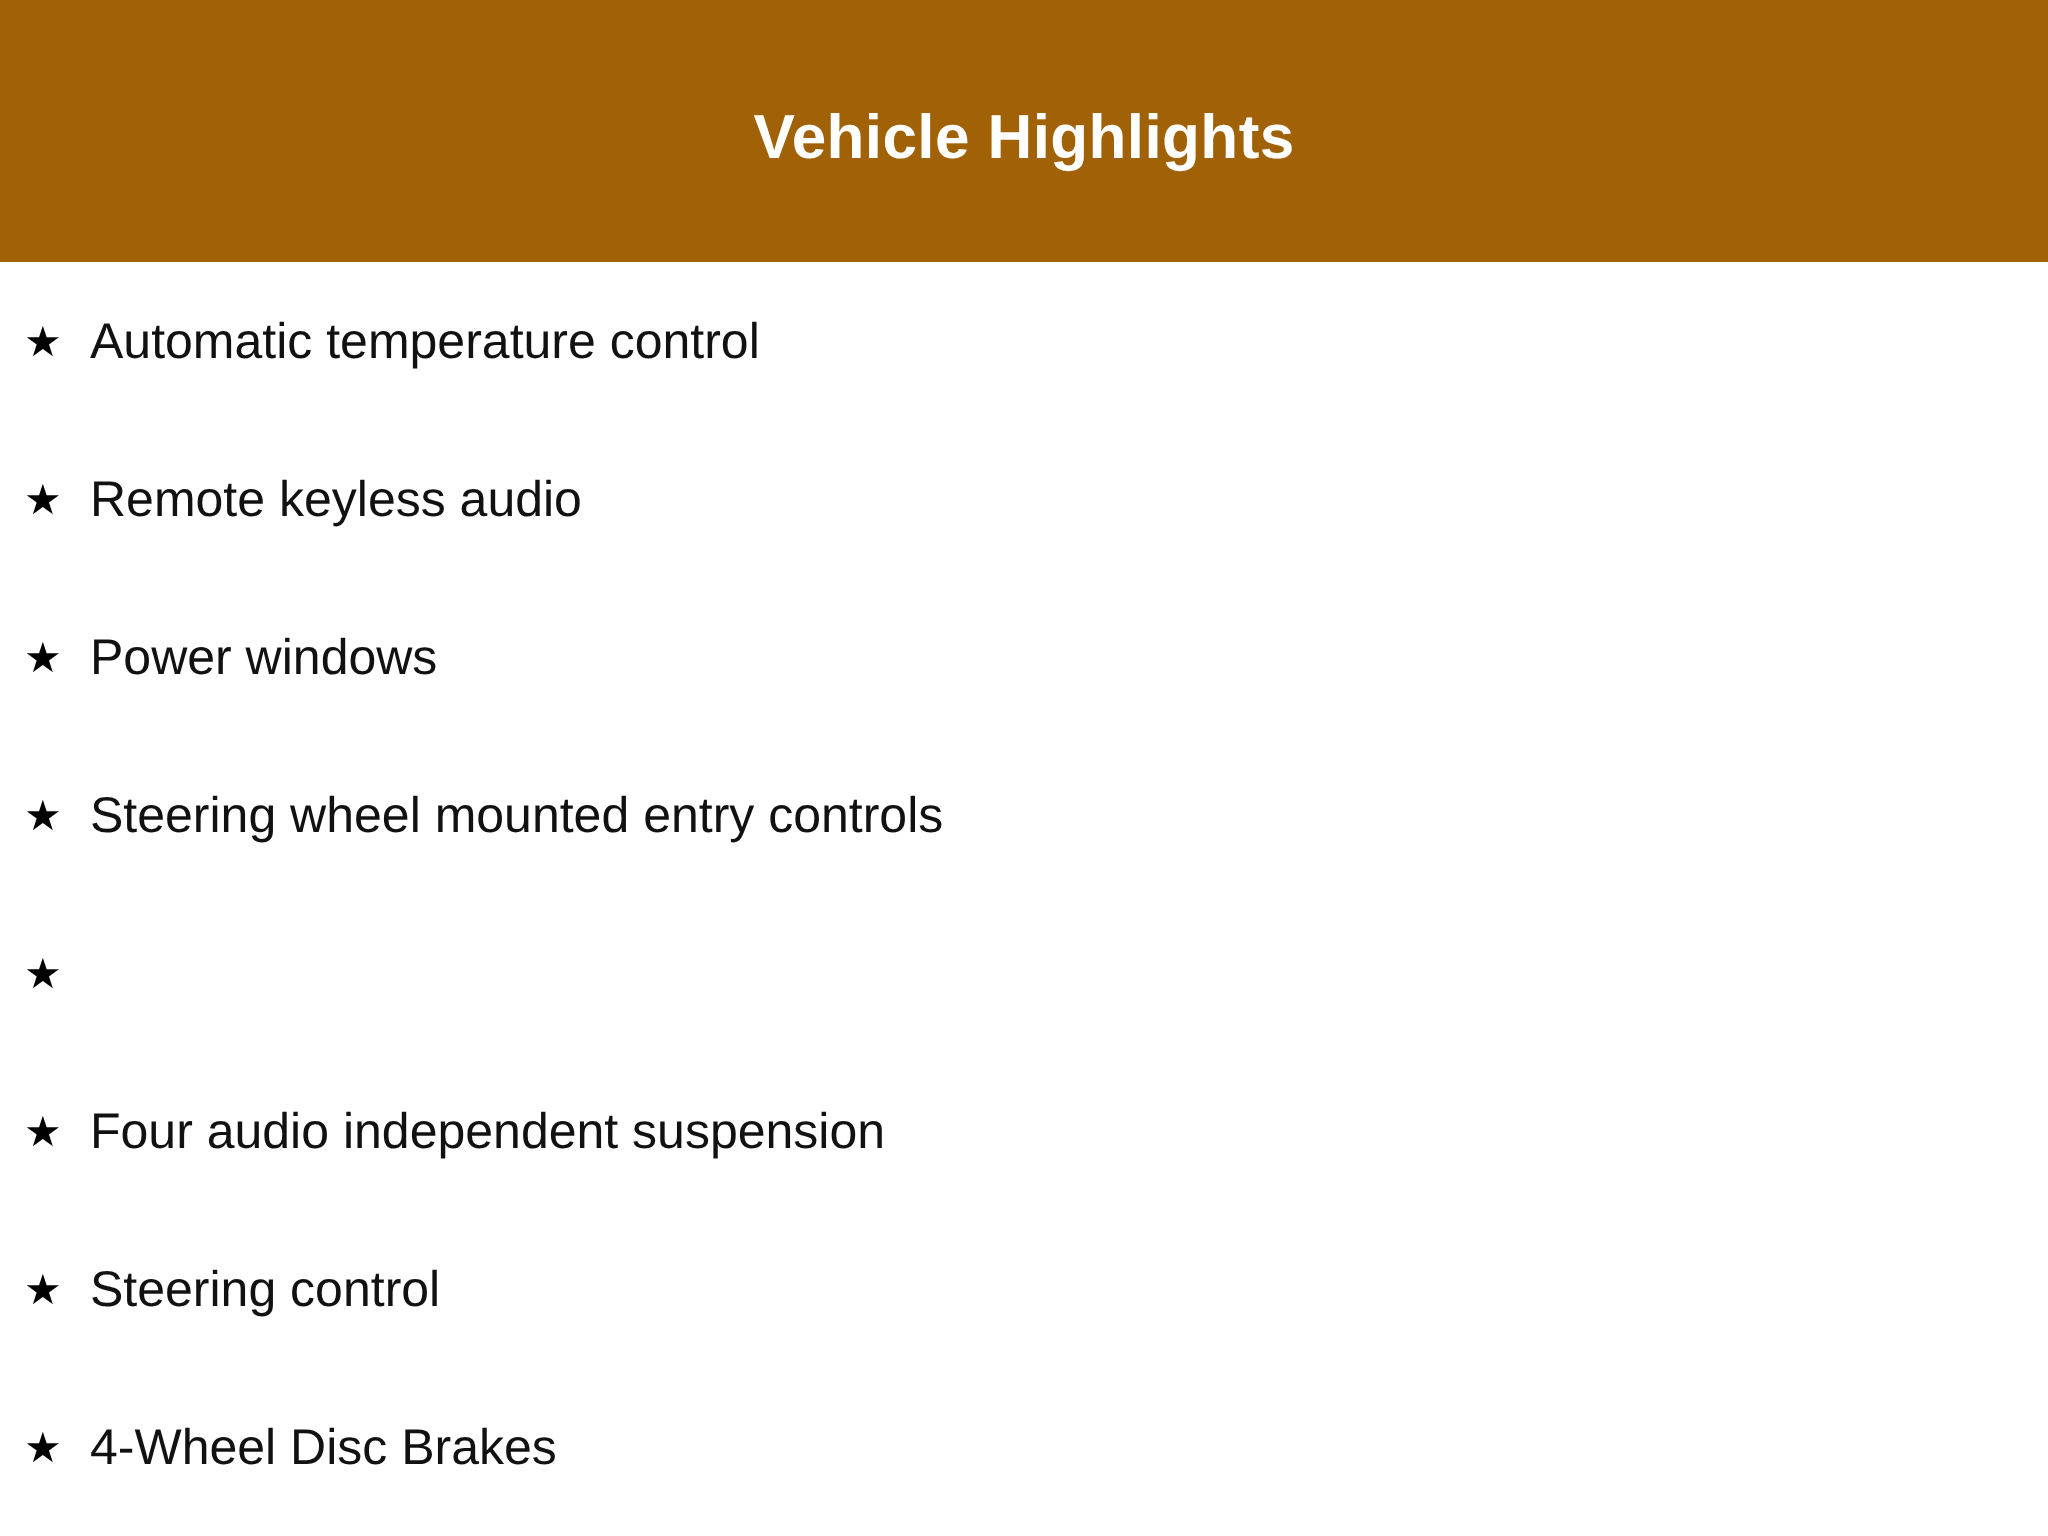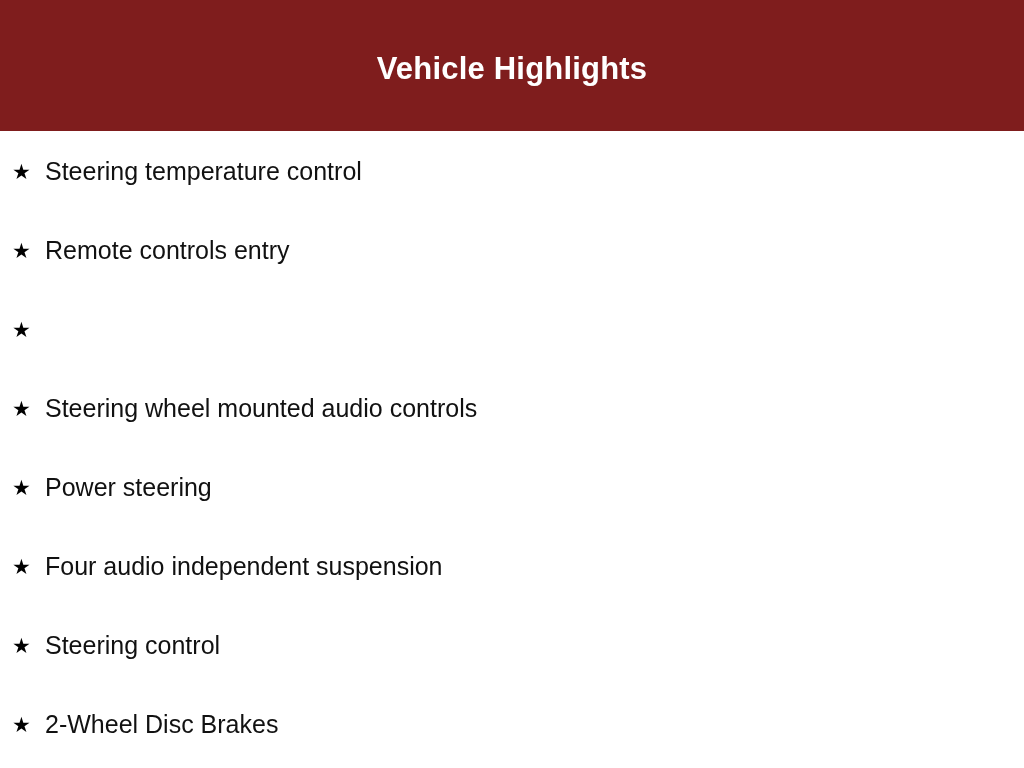--- a/index.html
+++ b/index.html
@@ -14,21 +14,21 @@
     overflow: hidden;
   }
   .page {
     width: 1024px;
     height: 768px;
     background: #ffffff;
   }
   .banner {
     width: 100%;
     height: 131px;
-    background: #7f1d1d;
+    background: #a16207;
     display: flex;
     align-items: center;
     justify-content: center;
     box-sizing: border-box;
   }
   .banner h1 {
     margin: 0;
     padding-top: 6px;
     color: #ffffff;
     font-size: 31px;
@@ -72,44 +72,44 @@
 
 <div class="page">
 
   <header class="banner">
     <h1>Vehicle Highlights</h1>
   </header>
 
   <ul class="features">
     <li>
       <span class="star">★</span>
-      <span class="label">Steering temperature control</span>
+      <span class="label">Automatic temperature control</span>
     </li>
     <li>
       <span class="star">★</span>
-      <span class="label">Remote controls entry</span>
+      <span class="label">Remote keyless audio</span>
     </li>
     <li>
       <span class="star">★</span>
+      <span class="label">Power windows</span>
     </li>
     <li>
       <span class="star">★</span>
-      <span class="label">Steering wheel mounted audio controls</span>
+      <span class="label">Steering wheel mounted entry controls</span>
     </li>
     <li>
       <span class="star">★</span>
-      <span class="label">Power steering</span>
     </li>
     <li>
       <span class="star">★</span>
       <span class="label">Four audio independent suspension</span>
     </li>
     <li>
       <span class="star">★</span>
       <span class="label">Steering control</span>
     </li>
     <li>
       <span class="star">★</span>
-      <span class="label">2-Wheel Disc Brakes</span>
+      <span class="label">4-Wheel Disc Brakes</span>
     </li>
   </ul>
 
 </div>
 
 </body></html>

